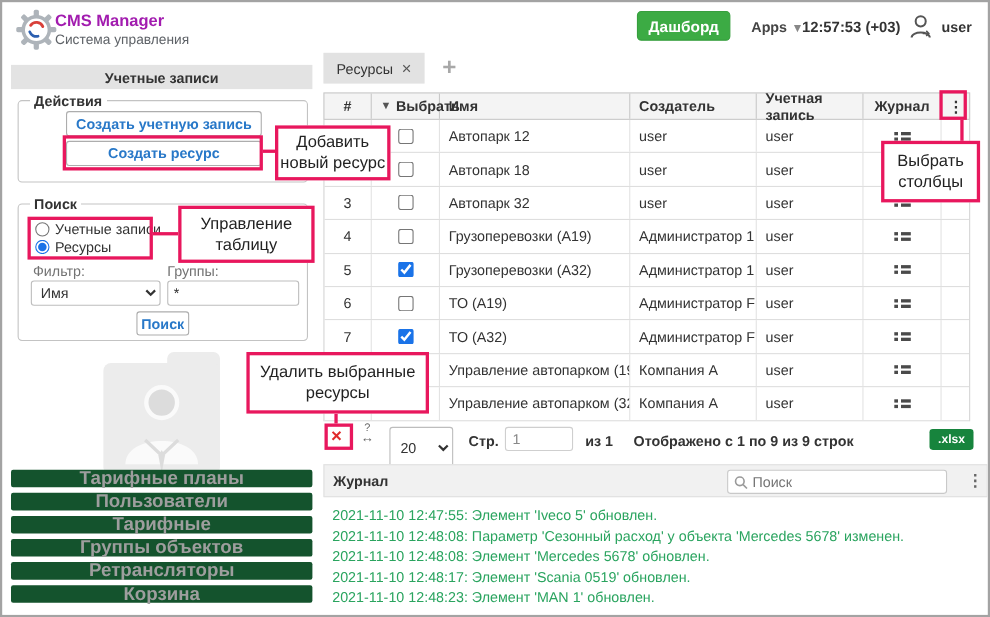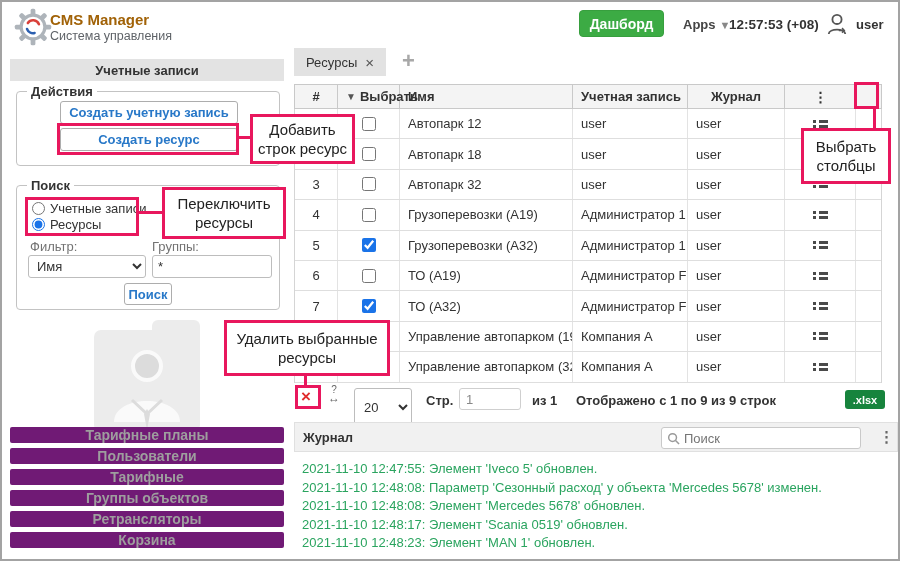--- a/index.html
+++ b/index.html
@@ -1,21 +1,21 @@
 <!DOCTYPE html>
 <html><head>
 <meta charset="utf-8">
 <style>
   * { box-sizing: border-box; margin: 0; padding: 0; }
   body { font-family: "Liberation Sans", sans-serif; background: #fff; }
   #screen { position: relative; width: 900px; height: 561px; border: 2px solid #a3a3a3; background: #fff; overflow: hidden; font-size: 13px; color: #333; }
 
   
   .logo { position: absolute; left: 12px; top: 5px; }
-  .app-title { position: absolute; left: 48px; top: 9px; font-size: 15px; font-weight: bold; color: #a16207; }
+  .app-title { position: absolute; left: 48px; top: 9px; font-size: 15px; font-weight: bold; color: #a21caf; }
   .app-subtitle { position: absolute; left: 48px; top: 27px; font-size: 12.5px; color: #5f6368; }
   .dash-btn { position: absolute; left: 577px; top: 8px; width: 85px; height: 27px; background: #3cab44; border: 1px solid #379f3e; border-radius: 4px; color: #fff; font-weight: bold; font-size: 14px; display: flex; align-items: center; justify-content: center; cursor: pointer; }
   .apps { position: absolute; left: 681px; top: 15px; font-weight: bold; color: #444; }
   .apps .chev { color: #888; font-size: 11px; margin-left: 4px; }
   .clock { position: absolute; left: 727px; top: 15px; font-weight: bold; color: #333; font-size: 13.5px; }
   .person { position: absolute; left: 824px; top: 10px; }
   .username { position: absolute; left: 854px; top: 15px; font-weight: bold; color: #333; }
 
   
   .side-header { position: absolute; left: 8px; top: 57px; width: 274px; height: 22px; background: #e3e3e3; font-weight: bold; color: #333; display: flex; align-items: center; justify-content: center; }
@@ -31,21 +31,21 @@
   #radio1 { left: 30px; top: 199px; }
   #radio2 { left: 30px; top: 215px; }
   .fld-label { position: absolute; color: #737373; }
   #lbl-filter { left: 28px; top: 237px; }
   #lbl-text { left: 150px; top: 237px; }
   #sel-filter { position: absolute; left: 26px; top: 253px; width: 118px; height: 23px; border: 1px solid #bdbdbd; border-radius: 3px; background: #fff; font-family: "Liberation Sans", sans-serif; font-size: 13px; color: #333; padding-left: 4px; }
   #inp-text { position: absolute; left: 150px; top: 253px; width: 120px; height: 23px; border: 1px solid #bdbdbd; border-radius: 3px; font-size: 13px; padding-left: 5px; color: #333; font-family: "Liberation Sans", sans-serif; }
   #btn-search { position: absolute; left: 122px; top: 281px; width: 48px; height: 22px; }
   .folder-art { position: absolute; left: 88px; top: 316px; }
   .menu { position: absolute; left: 8px; top: 425px; width: 274px; }
-  .menu-bar { height: 16px; margin-bottom: 5px; background: #701a75; border-radius: 2px; color: #9e9e9e; font-weight: bold; font-size: 14px; display: flex; align-items: center; justify-content: center; cursor: pointer; }
+  .menu-bar { height: 16px; margin-bottom: 5px; background: #14532d; border-radius: 2px; color: #9e9e9e; font-weight: bold; font-size: 17px; display: flex; align-items: center; justify-content: center; cursor: pointer; }
 
   
   .tab { position: absolute; left: 292px; top: 46px; width: 92px; height: 28px; background: #e2e2e2; display: flex; align-items: center; justify-content: center; gap: 8px; color: #333; cursor: pointer; }
   .tab .close { color: #555; font-size: 15px; }
   .tab-add { position: absolute; left: 400px; top: 48px; font-size: 22px; font-weight: bold; color: #a8a8a8; cursor: pointer; line-height: 22px; }
 
   
   .grid { display: grid; grid-template-columns: 43px 62px 173px 115px 97px 71px 26px; }
   .thead { position: absolute; left: 292px; top: 82px; width: 588px; height: 25px; background: #f4f4f4; border: 1px solid #c9c9c9; }
   .thead .hc { display: flex; align-items: center; font-weight: bold; color: #333; border-right: 1px solid #c9c9c9; padding-left: 8px; height: 23px; }
@@ -107,21 +107,21 @@
       <rect x="38" y="21" width="9" height="6" rx="2" transform="rotate(45 24 24)"></rect>
     </g>
     <circle cx="24" cy="24" r="15" fill="#fff" stroke="#aeb4ba" stroke-width="4"></circle>
     <path d="M 17.5 19 A 8 8 0 0 1 31.5 20.5" fill="none" stroke="#d9403a" stroke-width="3.2" stroke-linecap="round"></path>
     <path d="M 16.5 26.5 A 8 8 0 0 0 26 31.5" fill="none" stroke="#2b5fb0" stroke-width="3.2" stroke-linecap="round"></path>
   </svg>
   <div class="app-title">CMS Manager</div>
   <div class="app-subtitle">Система управления</div>
   <div class="dash-btn">Дашборд</div>
   <div class="apps"><span>Apps</span><span class="chev">▼</span></div>
-  <div class="clock">12:57:53 (+08)</div>
+  <div class="clock">12:57:53 (+03)</div>
   <svg class="person" width="22" height="24" viewBox="0 0 24 26">
     <circle cx="12" cy="8" r="5" fill="none" stroke="#555" stroke-width="2"></circle>
     <path d="M 3 24 C 3 17.5 21 17.5 21 24" fill="none" stroke="#555" stroke-width="2"></path>
     <path d="M 14 20 h6 m-2.5 -2.5 l2.5 2.5 l-2.5 2.5" fill="none" stroke="#555" stroke-width="1.6"></path>
   </svg>
   <div class="username">user</div>
 
   <div class="side-header">Учетные записи</div>
 
   <fieldset class="box" id="fs-actions">
@@ -173,20 +173,21 @@
   </div>
   <div class="tab-add">+</div>
 
   <div class="thead grid">
     <div class="hc c-center">#</div>
     <div class="hc">
         <span class="sort-chev">▼</span>
         <span>Выбрать</span>
       </div>
     <div class="hc">Имя</div>
+    <div class="hc">Создатель</div>
     <div class="hc">Учетная запись</div>
     <div class="hc c-center">Журнал</div>
     <div class="hc c-center hdots">⋮</div>
   </div>
   <div class="tbody">
       <div class="trow grid">
         <div class="cell c-center">1</div>
         <div class="cell c-center">
           <input type="checkbox" style="">
         </div>
@@ -359,25 +360,25 @@
   <div class="log">
       <div class="log-line">2021-11-10 12:47:55: Элемент 'Iveco 5' обновлен.</div>
       <div class="log-line">2021-11-10 12:48:08: Параметр 'Сезонный расход' у объекта 'Mercedes 5678' изменен.</div>
       <div class="log-line">2021-11-10 12:48:08: Элемент 'Mercedes 5678' обновлен.</div>
       <div class="log-line">2021-11-10 12:48:17: Элемент 'Scania 0519' обновлен.</div>
       <div class="log-line">2021-11-10 12:48:23: Элемент 'MAN 1' обновлен.</div>
     </div>
 
   <div class="hl" style="left:55px; top:121px; width:182px; height:32px;"></div>
   <div class="conn" style="left:237px; top:134px; width:12px; height:3px;"></div>
-  <div class="callout" style="left:248px; top:112px; width:105px; height:50px;">Добавить строк ресурс</div>
+  <div class="callout" style="left:248px; top:112px; width:105px; height:50px;">Добавить новый ресурс</div>
 
   <div class="hl" style="left:23px; top:195px; width:114px; height:39px;"></div>
   <div class="conn" style="left:137px; top:209px; width:23px; height:3px;"></div>
-  <div class="callout" style="left:160px; top:185px; width:124px; height:52px;">Переключить ресурсы</div>
+  <div class="callout" style="left:160px; top:185px; width:124px; height:52px;">Управление таблицу</div>
 
   <div class="hl" style="left:852px; top:80px; width:25px; height:27px;"></div>
   <div class="conn" style="left:871px; top:107px; width:3px; height:21px;"></div>
   <div class="callout" style="left:799px; top:126px; width:90px; height:56px;">Выбрать столбцы</div>
 
   <div class="callout" style="left:222px; top:318px; width:166px; height:56px;">Удалить выбранные ресурсы</div>
   <div class="conn" style="left:302px; top:374px; width:3px; height:9px;"></div>
   <div class="hl" style="left:293px; top:383px; width:26px; height:24px;"></div>
 
 </div>

